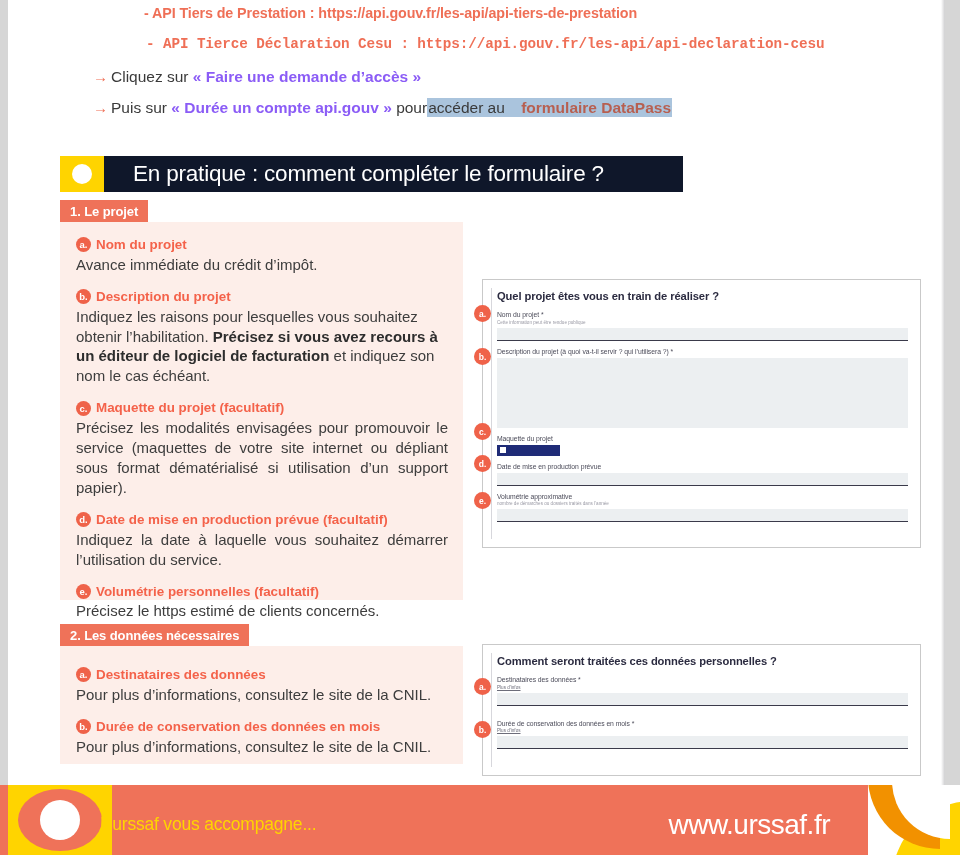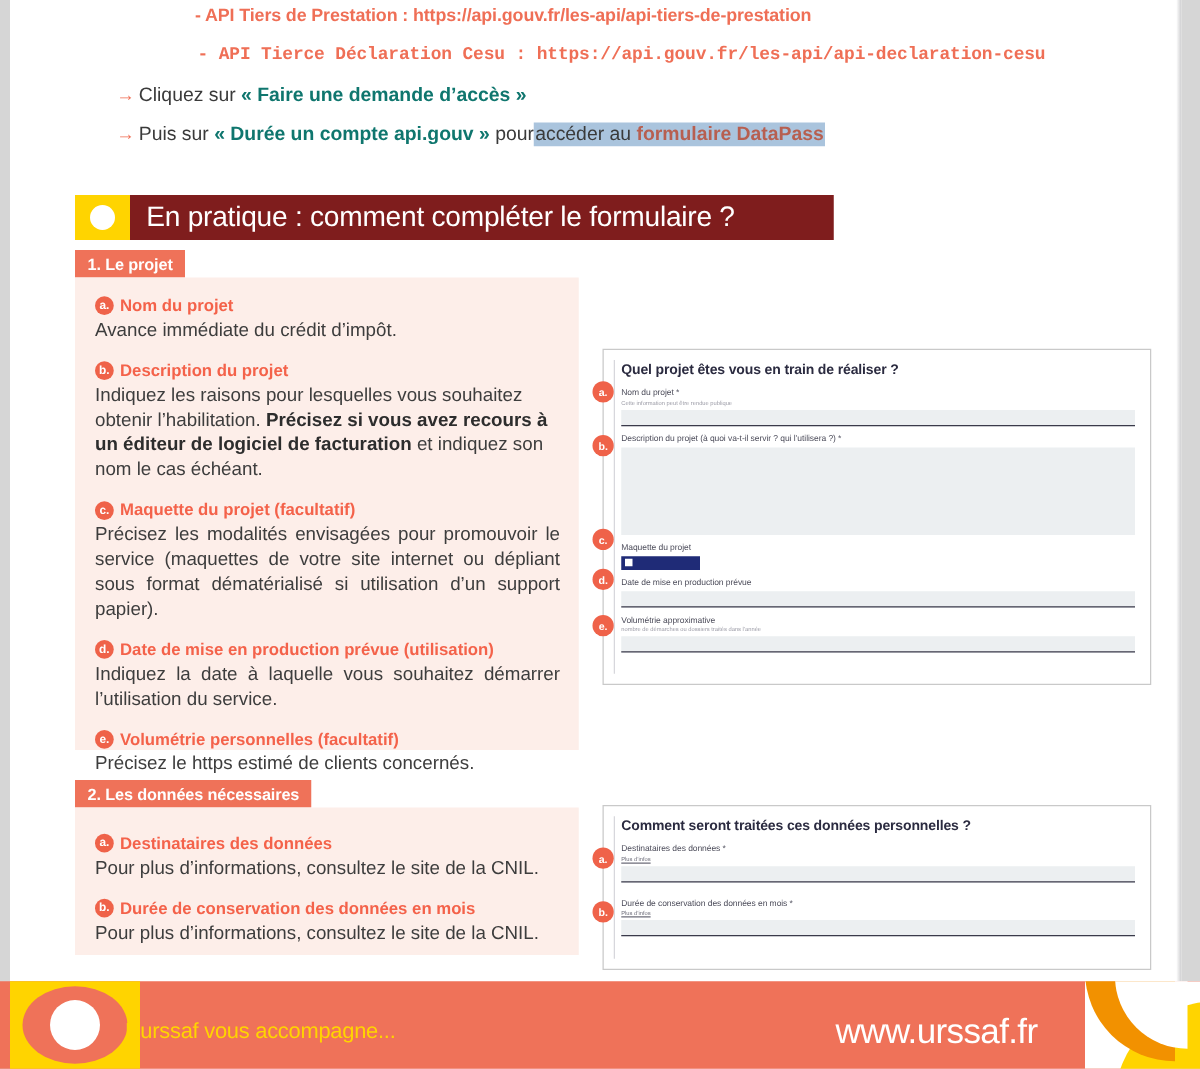--- a/index.html
+++ b/index.html
@@ -16,37 +16,37 @@
   }
   .page:after{
     content:"";position:absolute;right:0;top:0;width:4px;height:100%;
     background:linear-gradient(to right,#ffffff,#cfcfd1);
   }
 
   
   .intro{position:absolute;left:0;top:0;width:937px;}
   .intro-api{
     color:#ef6f56;font-weight:bold;font-size:14.3px;
-    letter-spacing:-0.1px;white-space:nowrap;margin-left:12px;
+    letter-spacing:-0.1px;white-space:nowrap;
   }
   .api1{position:absolute;left:136px;top:5px;}
   .api2{position:absolute;left:138px;top:36px;font-family:Liberation Mono, monospace;}
 
   .arrow-line{position:absolute;font-size:15.5px;color:#3a3a3a;white-space:nowrap;}
   .arrow-line .arw{color:#ef6f56;font-size:15px;margin-right:3px;}
-  .arrow-line .quoted{color:#0f766e;font-weight:bold;}
+  .arrow-line .quoted{color:#8b5cf6;font-weight:bold;}
   .l3{left:85px;top:68px;}
   .l4{left:85px;top:99px;}
   .sel{background:#aac4dd;padding:1px 1px;}
-  .sel .strong{color:#b75f50;font-weight:bold;}
+  .sel .strong{color:#b75f50;font-weight:bold;margin-left:12px;}
 
   
   .title-bar{
     position:absolute;left:52px;top:156px;width:607px;height:36px;
-    background:#7f1d1d;display:flex;align-items:center;
+    background:#0f172a;display:flex;align-items:center;padding-left:16px;
   }
   .title-bullet{
     position:absolute;left:52px;top:156px;width:44px;height:36px;
     background:#ffd400;display:flex;align-items:center;justify-content:center;
   }
   .title-bullet .dot{width:20px;height:20px;border-radius:50%;background:#fff;display:block;}
   .title-text{
     margin-left:57px;color:#ffffff;font-size:22.5px;font-weight:400;
     letter-spacing:-0.2px;white-space:nowrap;
   }
@@ -187,21 +187,21 @@
       <div class="item-head">
         <span class="badge">c.</span>
         <span>Maquette du projet (facultatif)</span>
       </div>
       <div class="item-body just">Précisez les modalités envisagées pour promouvoir le service (maquettes de votre site internet ou dépliant sous format dématérialisé si utilisation d’un support papier).</div>
     </div>
 
     <div class="item">
       <div class="item-head">
         <span class="badge">d.</span>
-        <span>Date de mise en production prévue (utilisation)</span>
+        <span>Date de mise en production prévue (facultatif)</span>
       </div>
       <div class="item-body just">Indiquez la date à laquelle vous souhaitez démarrer l’utilisation du service.</div>
     </div>
 
     <div class="item">
       <div class="item-head">
         <span class="badge">e.</span>
         <span>Volumétrie personnelles (facultatif)</span>
       </div>
       <div class="item-body">Précisez le https estimé de clients concernés.</div>

